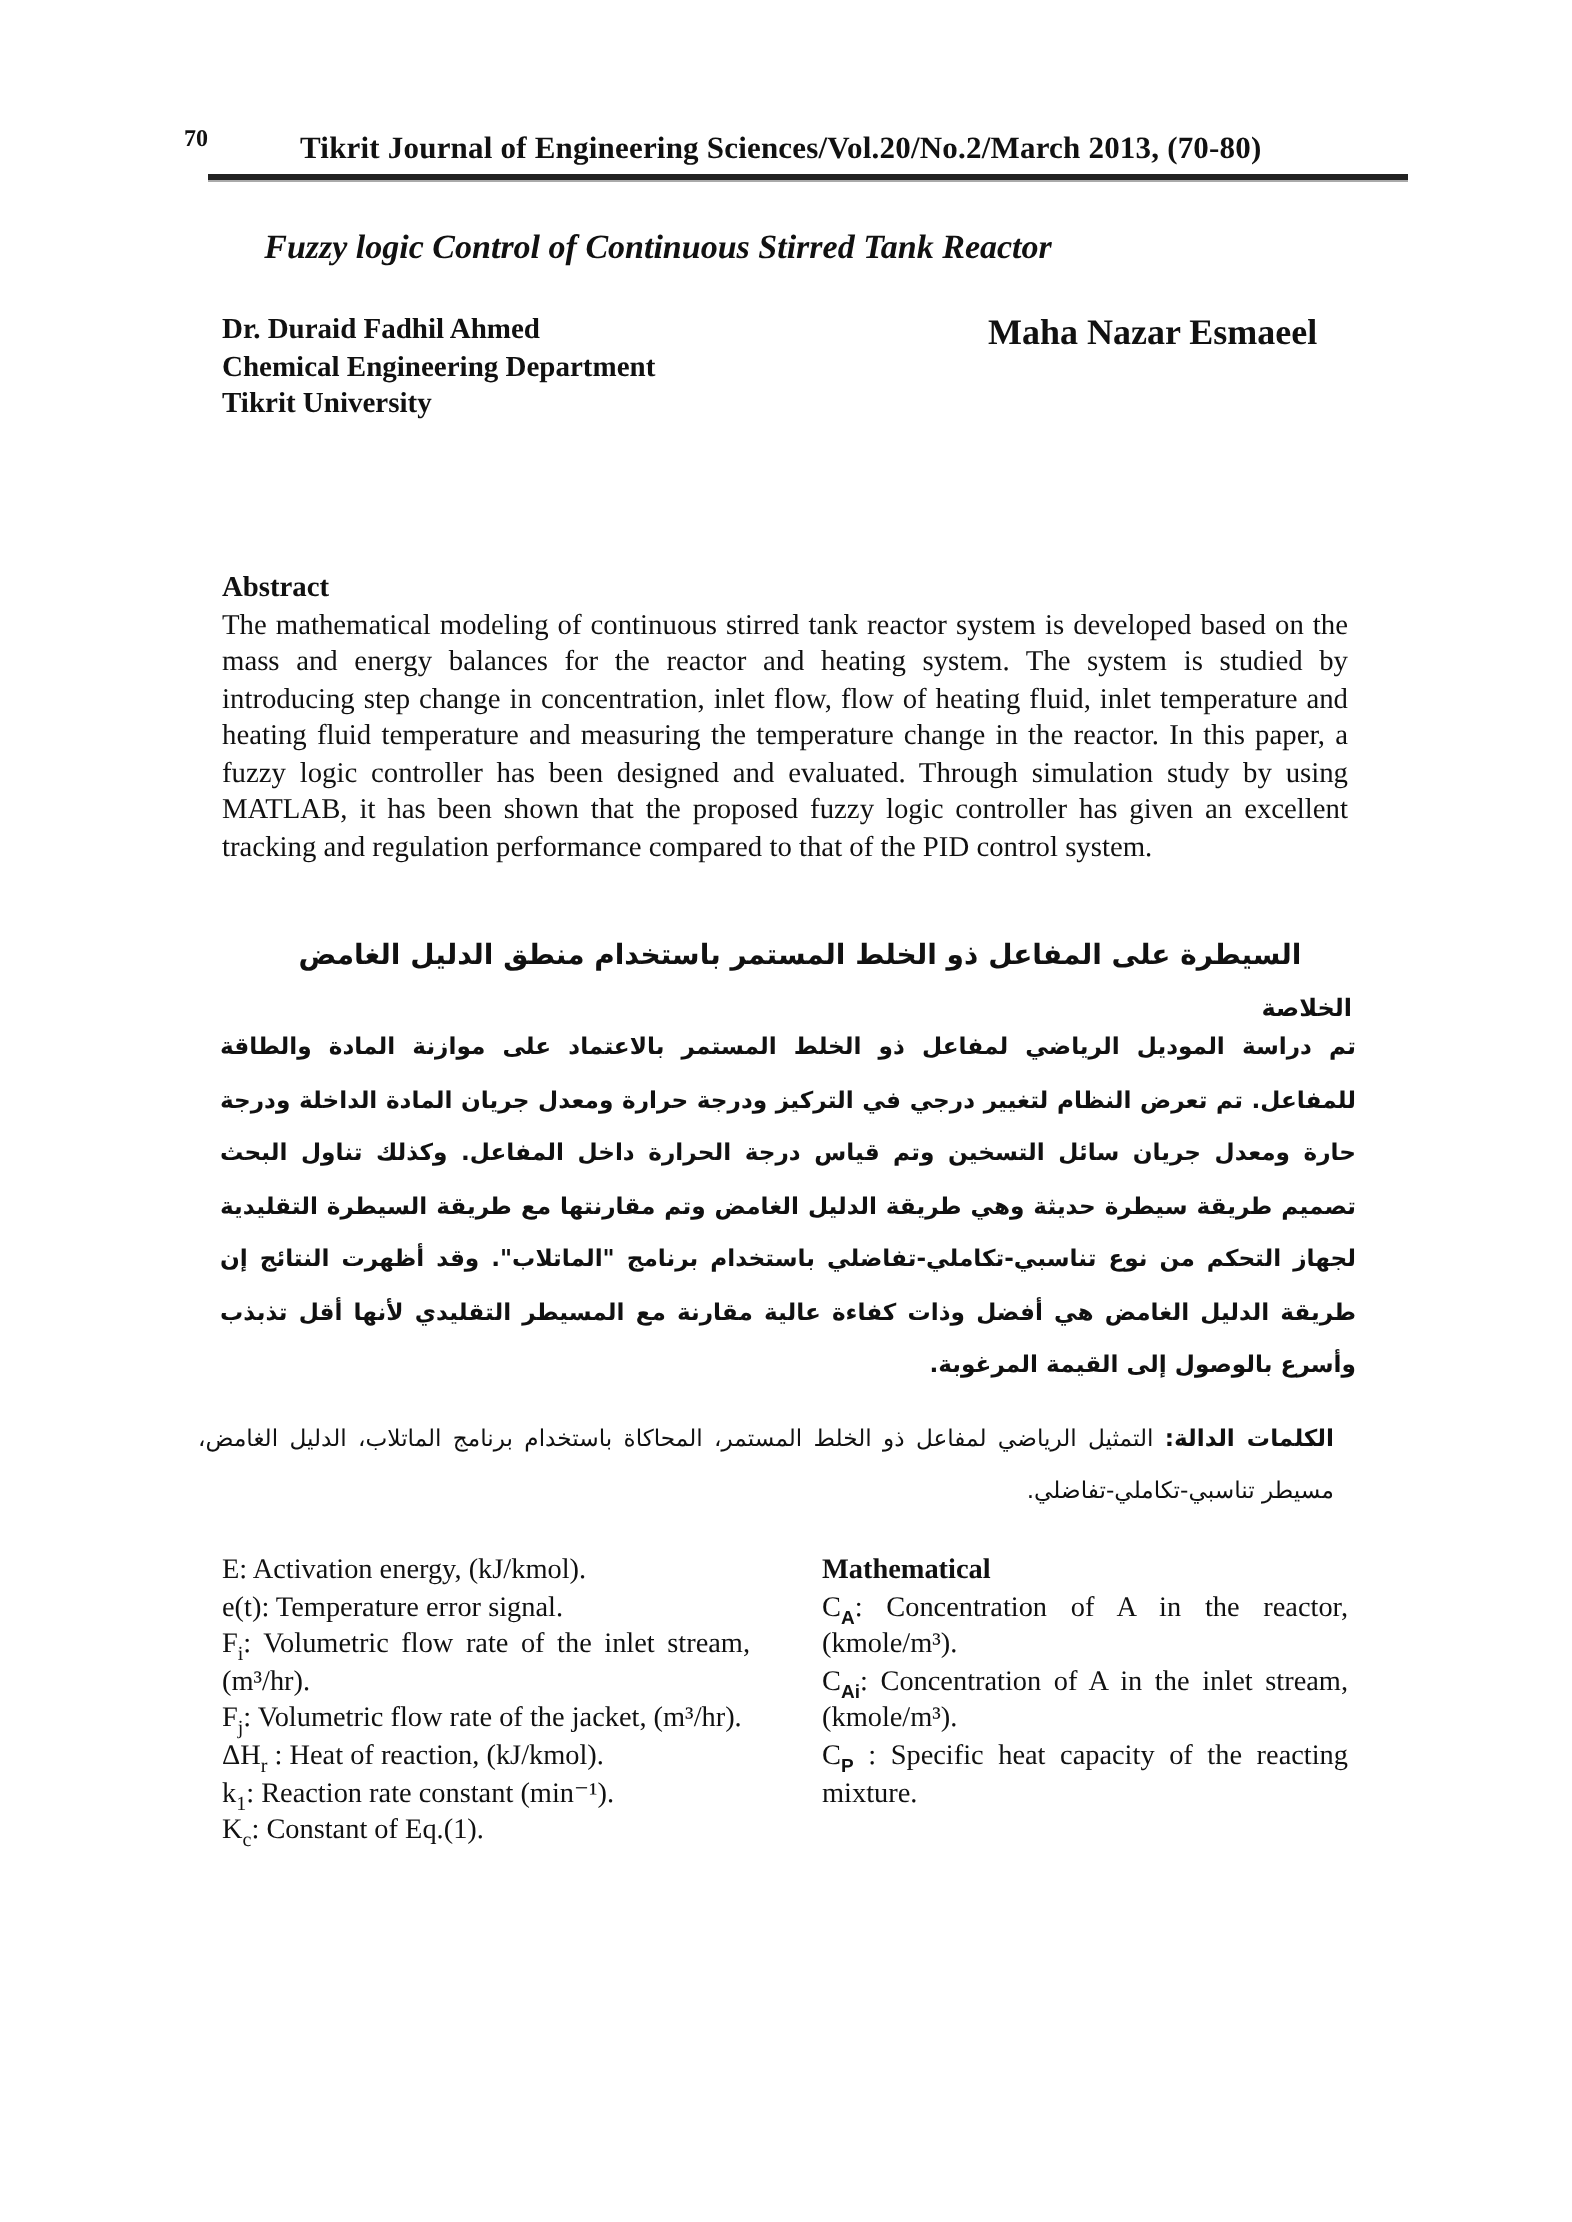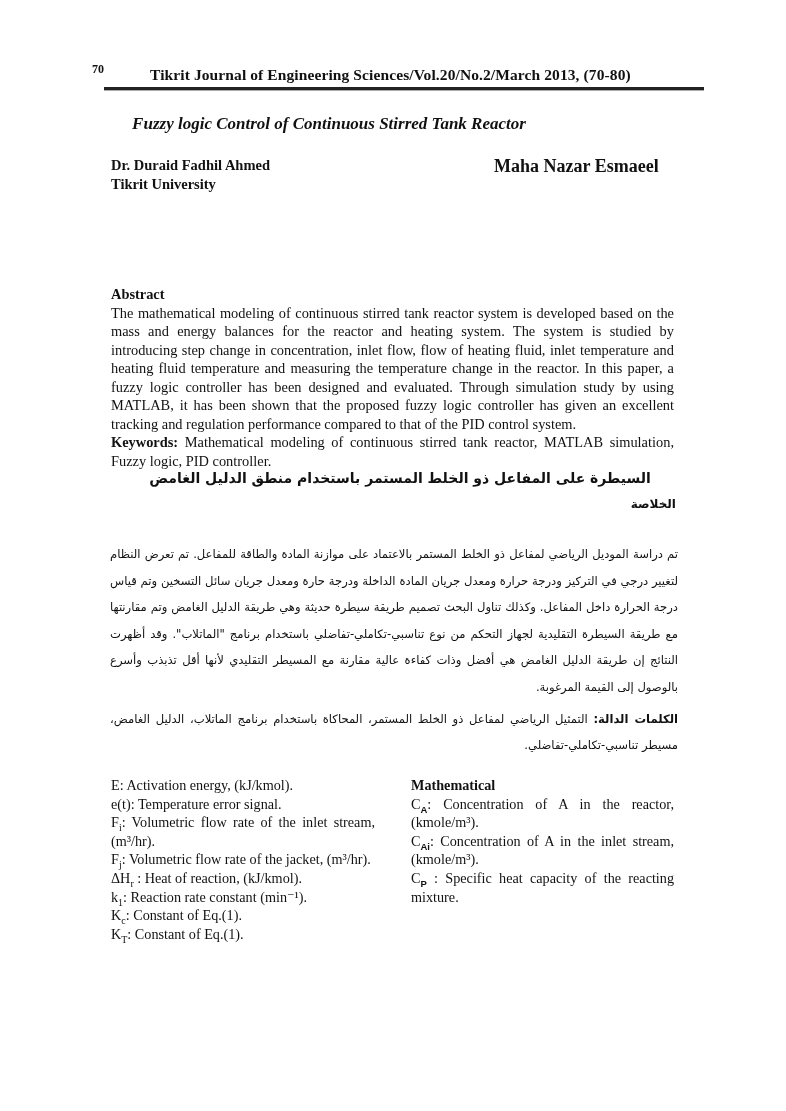--- a/index.html
+++ b/index.html
@@ -15,67 +15,66 @@
   .author-block { left: 111px; top: 156px; font-size: 14.5px; font-weight: bold; line-height: 18.5px; }
   .author2 { left: 494px; top: 156px; font-size: 18px; font-weight: bold; }
   .abstract { left: 111px; top: 245px; width: 563px; font-size: 14.4px; line-height: 18.5px; text-align: justify; margin-top: 40px; }
   .abstract .heading { font-weight: bold; }
   .abstract p { margin: 0; }
   .kw-label { font-weight: bold; }
   .ar-title { left: 100px; width: 600px; top: 470px; text-align: center; direction: rtl;
               font-family: "DejaVu Sans", sans-serif; font-size: 14px; font-weight: bold; }
   .ar-heading { right: 110px; top: 497px; direction: rtl; font-family: "DejaVu Sans", sans-serif;
                 font-size: 12px; font-weight: bold; }
-  .ar-body { left: 110px; width: 568px; top: 541px; direction: rtl; text-align: justify;
-             font-family: "DejaVu Sans", sans-serif; font-size: 11.6px; line-height: 26.5px; }
-  .ar-kw { left: 110px; width: 568px; top: 706px; direction: rtl; text-align: justify;
+  .ar-body { left: 110px; width: 568px; top: 510px; direction: rtl; text-align: justify;
+             font-family: "DejaVu Sans", sans-serif; font-size: 11.6px; line-height: 26.5px; font-weight: bold; }
+  .ar-kw { left: 99px; width: 568px; top: 706px; direction: rtl; text-align: justify;
            font-family: "DejaVu Sans", sans-serif; font-size: 11.6px; line-height: 26px; }
   .ar-kw .label { font-weight: bold; }
   .col-left { left: 111px; top: 776px; width: 264px; font-size: 14.2px; line-height: 18.6px; text-align: justify; }
   .col-right { left: 411px; top: 776px; width: 263px; font-size: 14.2px; line-height: 18.6px; text-align: justify; }
   .nom-item { margin: 0; }
   .nom-heading { font-weight: bold; margin: 0; }
   sub, sup { font-size: 10px; line-height: 0; }
   .right-sym sub { font-weight: bold; font-family: "Liberation Sans", sans-serif; font-size: 9.5px; }
 </style>
 </head>
 <body>
 
 <div class="abs page-num">70</div>
 <div class="abs running-head">Tikrit Journal of Engineering Sciences/Vol.20/No.2/March 2013, (70-80)</div>
 <div class="abs head-rule"></div>
 
 <div class="abs title">Fuzzy logic Control of Continuous Stirred Tank Reactor</div>
 
 <div class="abs author-block">
   <div>Dr. Duraid Fadhil Ahmed</div>
+  <div>Chemical Engineering Department</div>
   <div>Tikrit University</div>
 </div>
 <div class="abs author2">Maha Nazar Esmaeel</div>
 
 <div class="abs abstract">
   <p class="heading">Abstract</p>
   <p>The mathematical modeling of continuous stirred tank reactor system is developed based on the mass and energy balances for the reactor and heating system. The system is studied by introducing step change in concentration, inlet flow, flow of heating fluid, inlet temperature and heating fluid temperature and measuring the temperature change in the reactor. In this paper, a fuzzy logic controller has been designed and evaluated. Through simulation study by using MATLAB, it has been shown that the proposed fuzzy logic controller has given an excellent tracking and regulation performance compared to that of the PID control system.</p>
-  <p><span class="kw-label">Keywords:</span> <span>Mathematical modeling of continuous stirred tank reactor, MATLAB simulation, Fuzzy logic, PID controller.</span></p>
 </div>
 
 <div class="abs ar-title">السيطرة على المفاعل ذو الخلط المستمر باستخدام منطق الدليل الغامض</div>
 <div class="abs ar-heading">الخلاصة</div>
 <div class="abs ar-body">تم دراسة الموديل الرياضي لمفاعل ذو الخلط المستمر بالاعتماد على موازنة المادة والطاقة للمفاعل. تم تعرض النظام لتغيير درجي في التركيز ودرجة حرارة ومعدل جريان المادة الداخلة ودرجة حارة ومعدل جريان سائل التسخين وتم قياس درجة الحرارة داخل المفاعل. وكذلك تناول البحث تصميم طريقة سيطرة حديثة وهي طريقة الدليل الغامض وتم مقارنتها مع طريقة السيطرة التقليدية لجهاز التحكم من نوع تناسبي-تكاملي-تفاضلي باستخدام برنامج "الماتلاب". وقد أظهرت النتائج إن طريقة الدليل الغامض هي أفضل وذات كفاءة عالية مقارنة مع المسيطر التقليدي لأنها أقل تذبذب وأسرع بالوصول إلى القيمة المرغوبة.</div>
 <div class="abs ar-kw"><span class="label">الكلمات الدالة:</span> <span>التمثيل الرياضي لمفاعل ذو الخلط المستمر، المحاكاة باستخدام برنامج الماتلاب، الدليل الغامض، مسيطر تناسبي-تكاملي-تفاضلي.</span></div>
 
 <div class="abs col-left" id="nom-left">
     <p class="nom-item"><span>E</span><span>: Activation energy, (kJ/kmol).</span></p>
     <p class="nom-item"><span>e(t)</span><span>: Temperature error signal.</span></p>
     <p class="nom-item"><span>F</span><sub>i</sub><span>: Volumetric flow rate of the inlet stream, (m³/hr).</span></p>
     <p class="nom-item"><span>F</span><sub>j</sub><span>: Volumetric flow rate of the jacket, (m³/hr).</span></p>
     <p class="nom-item"><span>ΔH</span><sub>r</sub><span> : Heat of reaction, (kJ/kmol).</span></p>
     <p class="nom-item"><span>k</span><sub>1</sub><span>: Reaction rate constant (min⁻¹).</span></p>
     <p class="nom-item"><span>K</span><sub>c</sub><span>:  Constant of Eq.(1).</span></p>
-    <p class="nom-item"><span>K</span><sub>T</sub><span>: Constant of Eq.(1).</span></p>
   </div>
 
 <div class="abs col-right right-sym">
   <p class="nom-heading">Mathematical</p>
   <div id="nom-right">
       <p class="nom-item"><span>C</span><sub>A</sub><span>: Concentration of A in the reactor, (kmole/m³).</span></p>
       <p class="nom-item"><span>C</span><sub>Ai</sub><span>: Concentration of A in the inlet stream, (kmole/m³).</span></p>
       <p class="nom-item"><span>C</span><sub>P</sub><span> : Specific heat capacity of the reacting mixture.</span></p>
     </div>
 </div>

